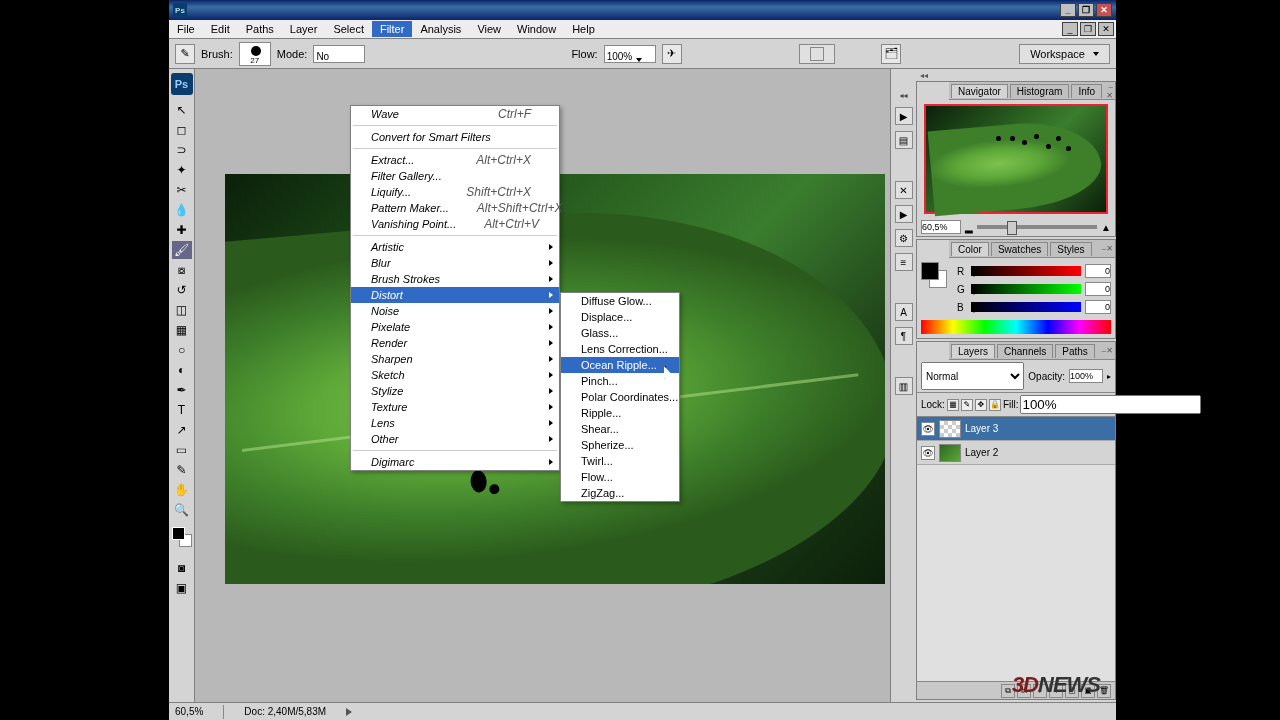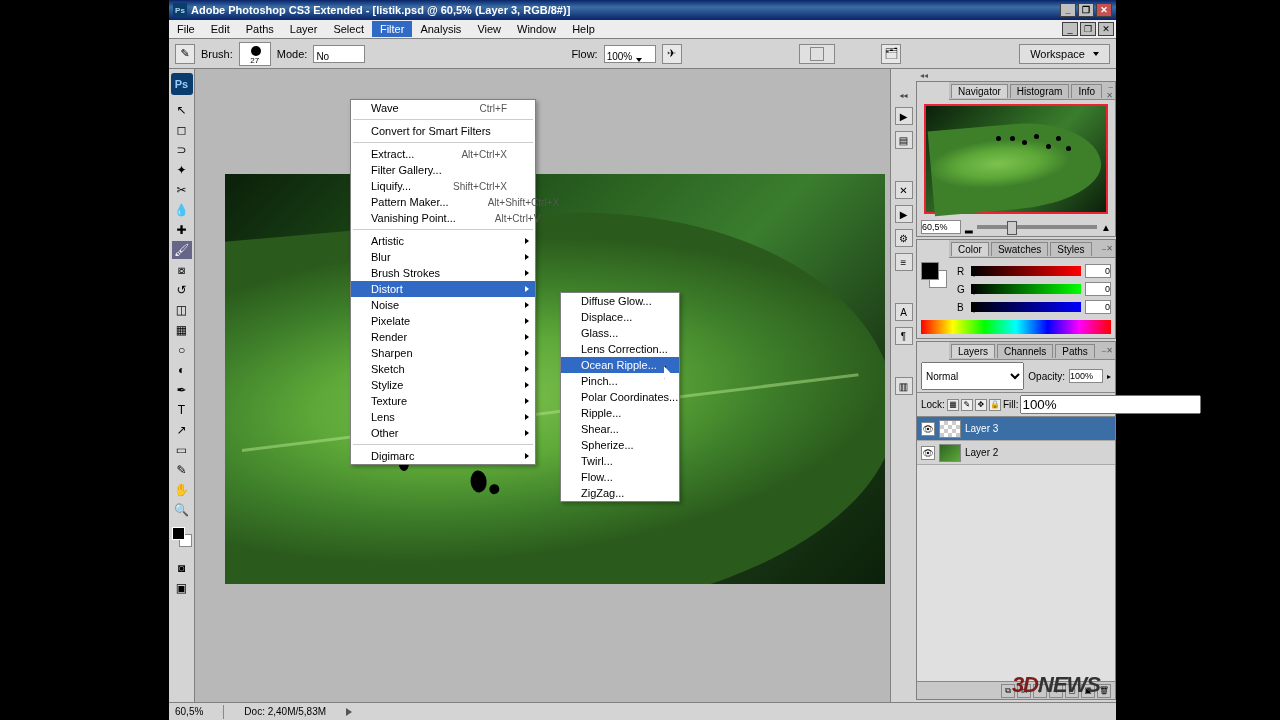--- a/index.html
+++ b/index.html
@@ -116,27 +116,27 @@
 .panel-footer span { width:14px; height:14px; border:1px solid #888; font-size:8px; text-align:center; line-height:12px; cursor:pointer;}
 
 
 .statusbar { height: 18px; background: #d4d4d4; border-top: 1px solid #808080; display: flex; align-items: center; font-size: 10px; padding: 0 6px; gap: 20px;}
 .statusbar .arrow-r { width:0; height:0; border-top:4px solid transparent; border-bottom:4px solid transparent; border-left:6px solid #555;}
 
 
 .dropdown { position: absolute; background: #fff; border: 1px solid #808080; font-size: 11px; box-shadow: 2px 2px 4px rgba(0,0,0,0.3); z-index: 100;}
 .dd-item { height: 16px; padding: 0 28px 0 20px; display: flex; align-items: center; justify-content: space-between; white-space: nowrap; cursor:pointer;}
 .dd-item:hover, .dd-item.highlight { background: #316ac5; color: #fff; }
-.dd-item .shortcut { color: #555; margin-left: 39px; font-size:10px;}
+.dd-item .shortcut { color: #555; margin-left: 28px; font-size:12px;}
 .dd-sep { height: 1px; background: #ccc; margin: 3px 2px; }
 .dd-item .sub-arrow { width:0; height:0; border-top:3px solid transparent; border-bottom:3px solid transparent; border-left:4px solid #000; position:absolute; right:6px;}
 .dd-item.highlight .sub-arrow { border-left-color:#fff;}
 .dd-item { position: relative; }
 
-.filter-menu { left: 181px; top: 30px; width: 186px; }
+.filter-menu { left: 181px; top: 36px; width: 210px; font-style: italic; }
 .distort-menu { left: 391px; top: 223px; width: 120px; }
 
 
 .cursor { position: absolute; z-index: 200; width: 14px; height: 20px; }
 .cursor::before { content:""; position:absolute; width:0; height:0;
   border-left: 2px solid #000; border-right: 8px solid transparent; border-bottom: 14px solid transparent; border-top: 0;
   transform: rotate(0deg);
 }
 .cursor-arrow { position:absolute; width:12px; height:18px;
   background: #fff; clip-path: polygon(0 0, 0 70%, 25% 55%, 40% 90%, 55% 85%, 40% 50%, 70% 50%);
@@ -147,21 +147,20 @@
 .watermark { position: absolute; right: 16px; bottom: 22px; font-size: 22px; font-weight: 900; font-style: italic; color: #0a4e9c; letter-spacing: -1px;}
 .watermark span { color: #333;}
 </style>
 </head>
 <body>
 
 <div class="app">
 
   <div class="titlebar">
     <div class="ps-ico">Ps</div>
-    <span>Adobe Photoshop CS3 Extended - [listik.psd @ 60,5% (Layer 3, RGB/8#)]</span>
     <div class="winbtns">
       <div class="winbtn">_</div>
       <div class="winbtn">❐</div>
       <div class="winbtn close">✕</div>
     </div>
   </div>
 
   <div class="menubar">
     <div class="menuitem">File</div>
     <div class="menuitem">Edit</div>

